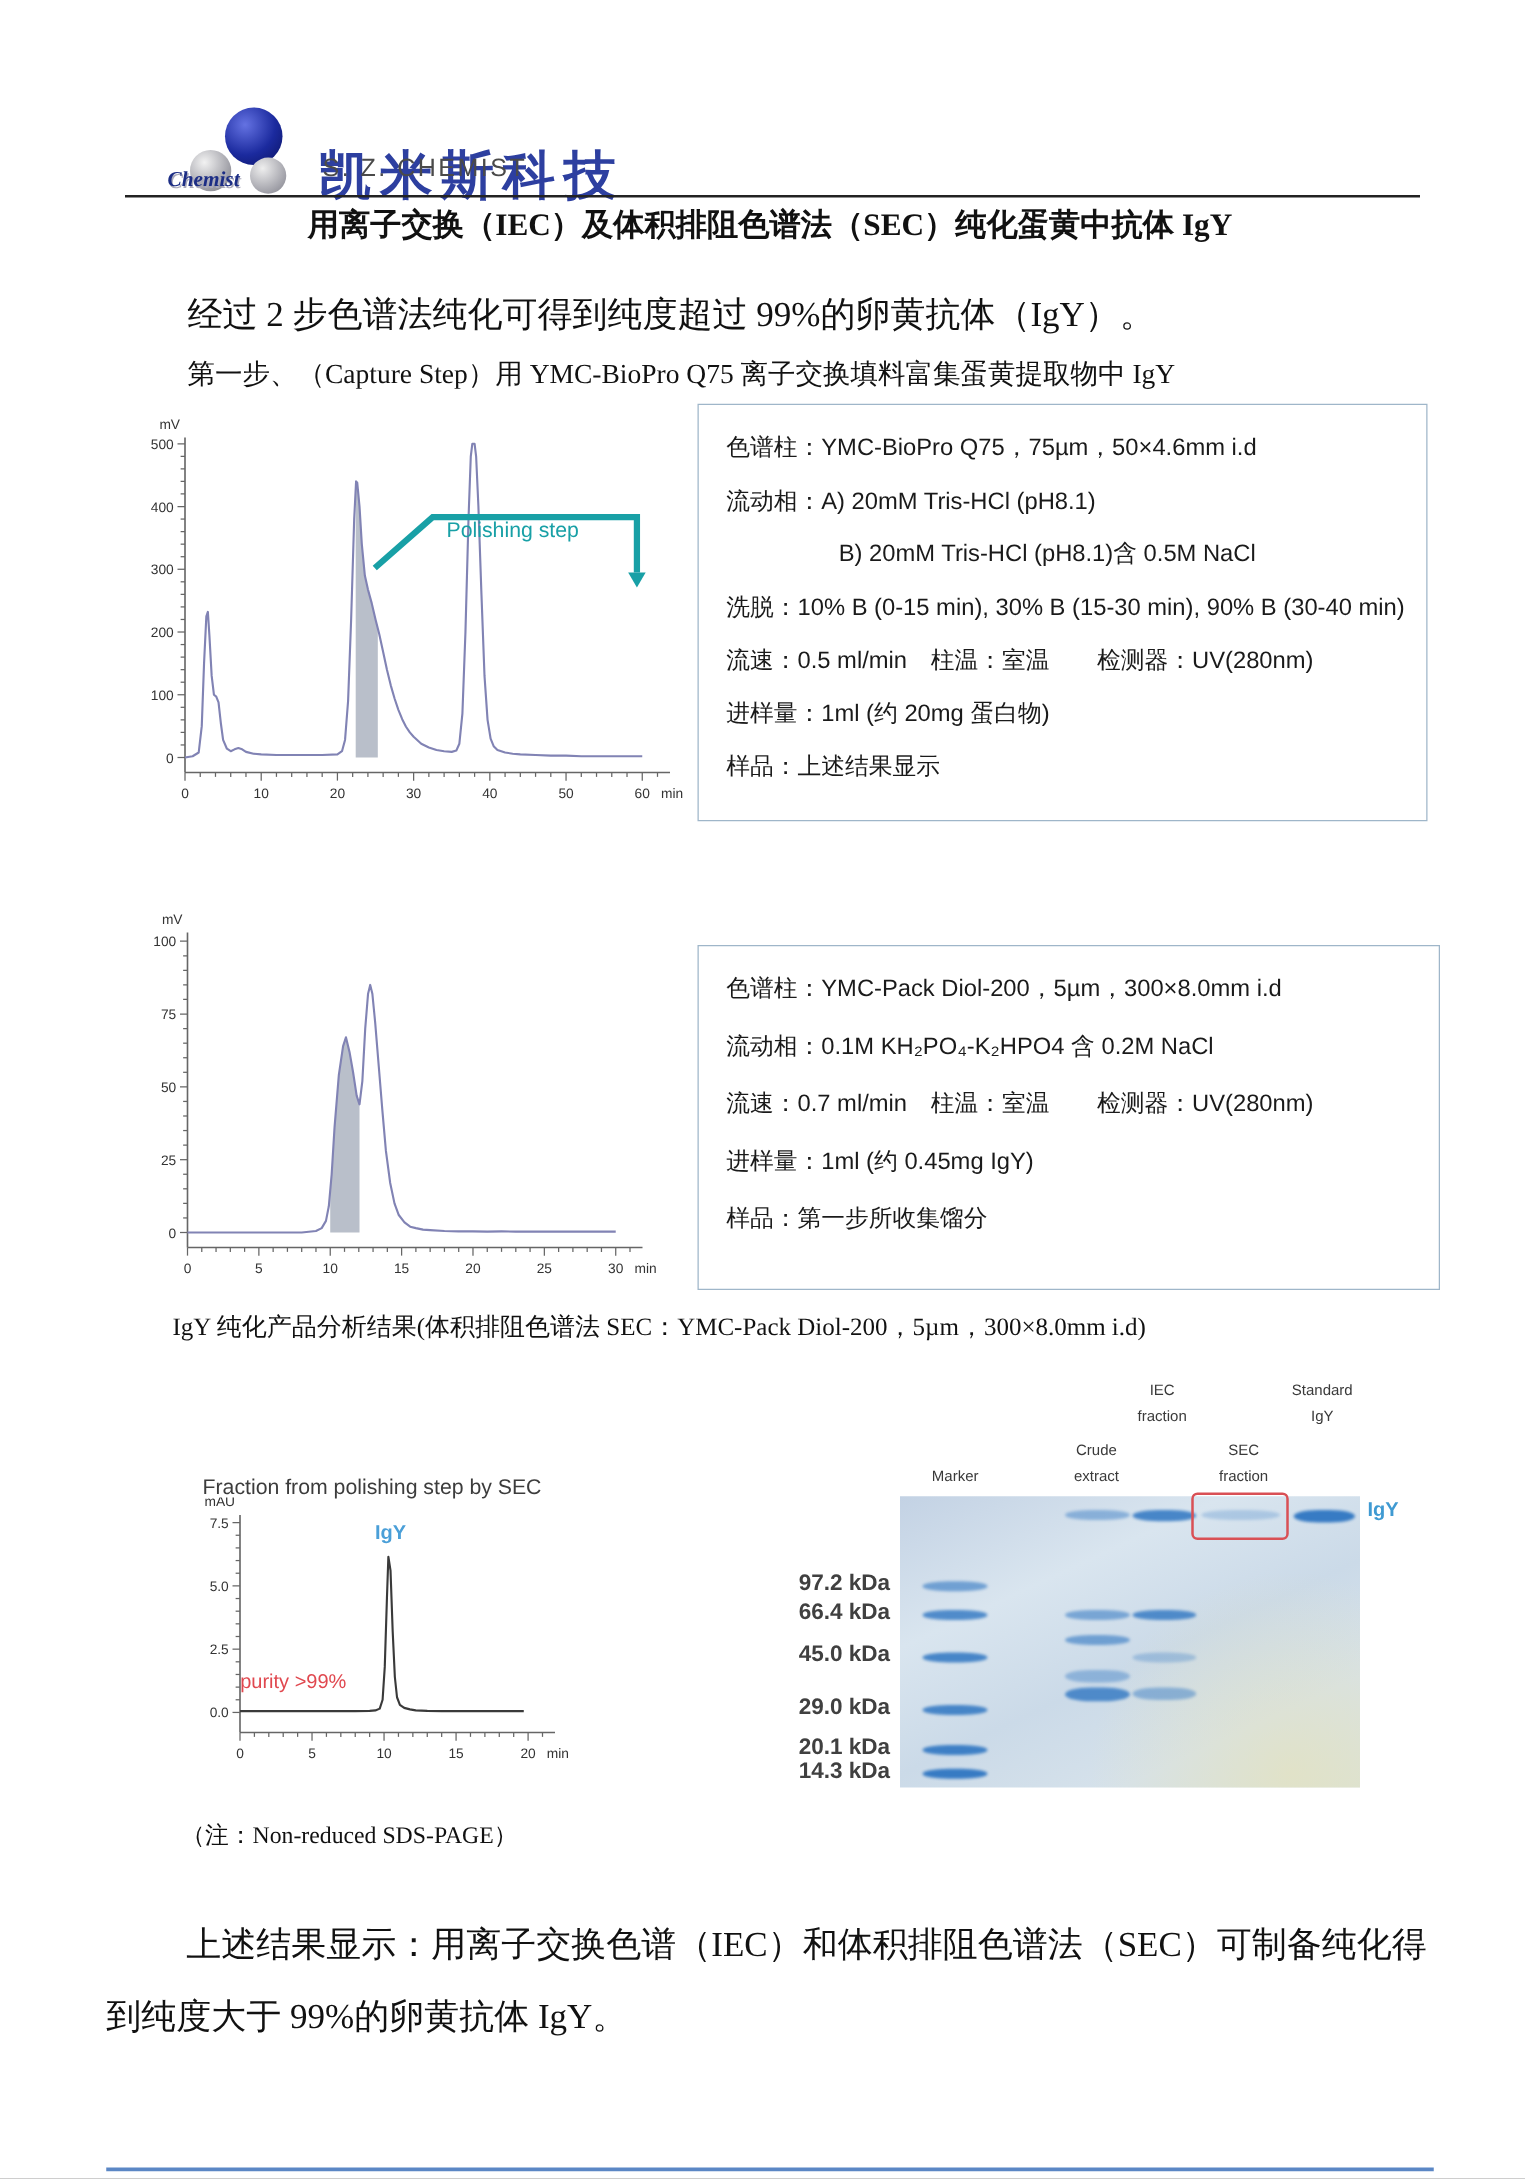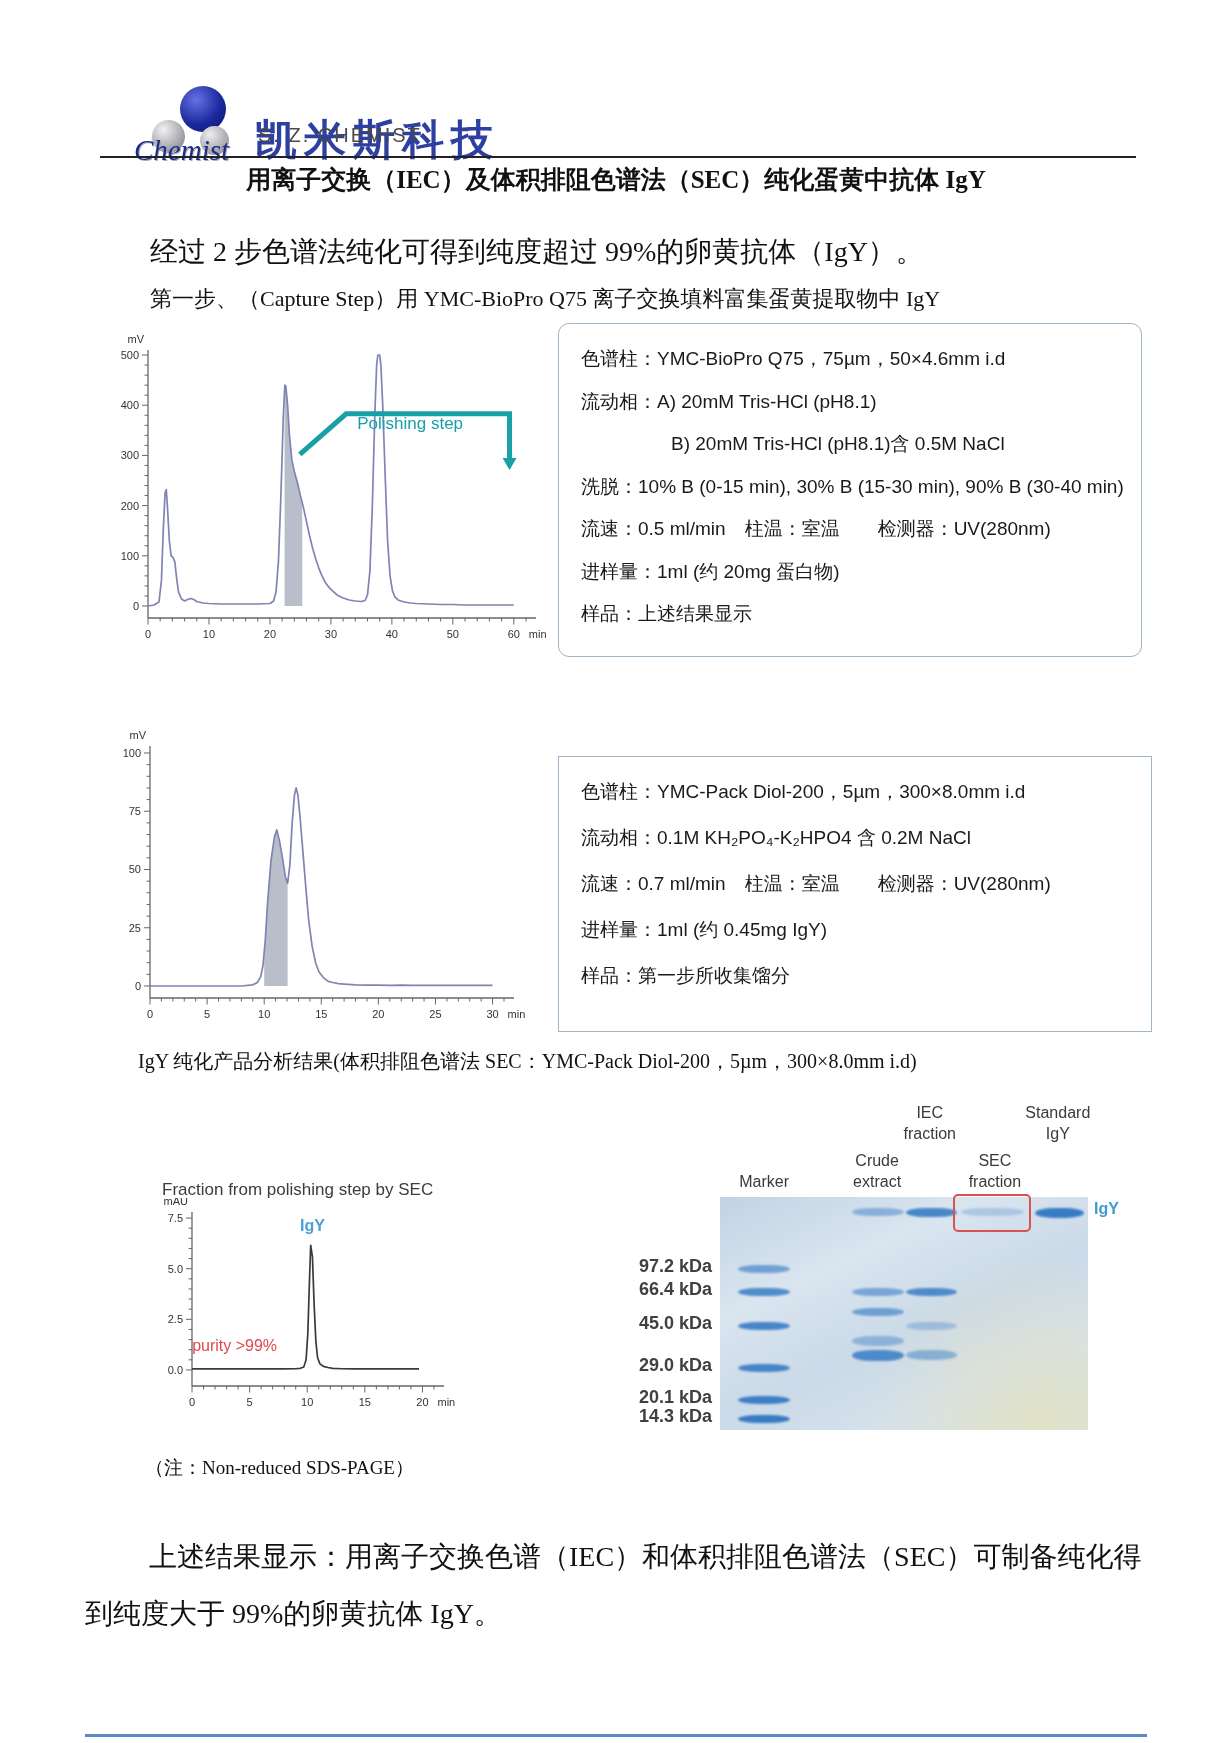--- a/index.html
+++ b/index.html
@@ -4,22 +4,22 @@
 <style>
   html,body{margin:0;padding:0;background:#888;}
   #page{position:relative;width:1232px;height:1743px;background:#fff;margin:0 auto;overflow:hidden;
         font-family:"Liberation Serif","DejaVu Serif",serif;color:#111;}
   .abs{position:absolute;}
   
   .sphere{position:absolute;border-radius:50%;}
   .sphere-big{width:46px;height:46px;left:42px;top:4px;background:radial-gradient(circle at 35% 30%,#6472e2,#1b2a9e 55%,#0a1260);}
   .sphere-g1{width:33px;height:33px;left:14px;top:38px;background:radial-gradient(circle at 35% 30%,#f2f2f2,#9a9aa2 70%,#777);}
   .sphere-g2{width:29px;height:29px;left:62px;top:44px;background:radial-gradient(circle at 35% 30%,#eee,#a0a0a8 70%,#808088);}
-  .logo-script{position:absolute;left:-4px;top:52px;font-family:"Liberation Serif",serif;font-style:italic;font-weight:normal;
-               font-size:29px;color:#1c2d85;text-shadow:1px 1px 0 #aab;}
+  .logo-script{position:absolute;left:-4px;top:52px;font-family:"Liberation Serif",serif;font-style:italic;font-weight:bold;
+               font-size:17px;color:#1c2d85;text-shadow:1px 1px 0 #aab;}
   .brand-cn{position:absolute;left:255px;top:84px;font-size:42px;font-weight:bold;color:#2d3fa0;letter-spacing:7px;margin-top:28px;}
   .brand-en{position:absolute;left:258px;top:124px;font-family:"Liberation Sans","DejaVu Sans",sans-serif;
             font-size:20px;color:#4a4a4a;letter-spacing:2px;}
   .hrule{position:absolute;left:100px;top:156px;width:1036px;height:0;border-top:2px solid #222;}
   
   .title{position:absolute;left:0;top:163px;width:1232px;text-align:center;font-size:25px;font-weight:bold;}
   .para{font-size:28px;}
   .heading{font-size:22px;}
   .spec-box{position:absolute;border:1px solid #9fb6c9;background:#fff;
             font-family:"Liberation Sans","DejaVu Sans",sans-serif;font-size:19px;color:#1a1a1a;}
@@ -27,21 +27,21 @@
   .spec-box .ln.ind{padding-left:112px;}
   .tick{font-family:"Liberation Sans","DejaVu Sans",sans-serif;font-size:11px;fill:#333;}
   .fig-title{position:absolute;font-family:"Liberation Sans","DejaVu Sans",sans-serif;font-size:17px;color:#3c3c3c;text-align:right;}
   
   #gel{position:absolute;left:720px;top:1197px;width:368px;height:233px;
        background:radial-gradient(circle at 85% 95%,rgba(232,226,178,.55),rgba(232,226,178,0) 42%),
                   linear-gradient(155deg,#c3d2e4 0%,#d9e5ef 30%,#cbdae8 55%,#d6e2eb 78%,#d9e2dd 100%);}
   .band{position:absolute;background:#2f76c2;border-radius:40%/50%;filter:blur(1.1px);}
   .lane-label{position:absolute;width:116px;height:48px;display:flex;flex-direction:column;justify-content:flex-end;
               align-items:center;text-align:center;font-family:"Liberation Sans","DejaVu Sans",sans-serif;
-              font-size:16px;line-height:21px;color:#3a3a3a;}
+              font-size:12px;line-height:21px;color:#3a3a3a;}
   .kda{position:absolute;width:150px;text-align:right;font-family:"Liberation Sans","DejaVu Sans",sans-serif;
        font-size:18px;font-weight:600;color:#404040;}
   #gel-highlight{position:absolute;left:953px;top:1194px;width:74px;height:34px;border:2.5px solid #d95055;border-radius:5px;}
   #igy-band-label{position:absolute;left:1094px;top:1200px;font-family:"Liberation Sans","DejaVu Sans",sans-serif;
                   font-size:16px;font-weight:bold;color:#3f9ad2;}
   .footer-line{position:absolute;left:85px;top:1734px;width:1062px;border-top:3px solid #5b87c5;}
 </style>
 </head>
 <body>
 
@@ -136,21 +136,21 @@
       <text x="287.8709677419355" y="312" text-anchor="middle" class="tick">40</text>
       <text x="348.83870967741933" y="312" text-anchor="middle" class="tick">50</text>
       <text x="409.80645161290323" y="312" text-anchor="middle" class="tick">60</text>
       <text x="424.80645161290323" y="312" text-anchor="start" class="tick">min</text>
       <text x="40" y="17" text-anchor="end" class="tick">mV</text>
       <path d="M44,280 L50.096774193548384,278.99607843137255 L54.9741935483871,275.9843137254902 L57.41290322580645,254.90196078431373 L59.24193548387097,204.70588235294116 L61.07096774193548,167.05882352941177 L62.29032258064516,163.5450980392157 L63.50967741935484,182.11764705882354 L65.33870967741936,214.7450980392157 L67.16774193548387,229.80392156862746 L68.99677419354839,231.30980392156863 L70.8258064516129,235.82745098039214 L72.65483870967742,252.39215686274508 L74.48387096774194,265.9450980392157 L77.53225806451613,272.97254901960787 L80.58064516129032,274.98039215686276 L83.62903225806451,273.4745098039216 L86.67741935483872,272.47058823529414 L89.7258064516129,273.4745098039216 L92.7741935483871,275.4823529411765 L98.87096774193549,276.98823529411766 L104.96774193548387,277.4901960784314 L117.16129032258064,277.9921568627451 L129.35483870967744,277.9921568627451 L141.5483870967742,277.9921568627451 L153.74193548387098,277.9921568627451 L165.93548387096774,277.4901960784314 L169.59354838709677,274.98039215686276 L172.03225806451613,265.9450980392157 L174.47096774193548,234.8235294117647 L176.90967741935484,169.5686274509804 L179.3483870967742,89.25490196078431 L180.87258064516126,59.13725490196077 L181.78709677419357,60.14117647058825 L183.61612903225804,79.2156862745098 L185.44516129032257,109.33333333333334 L187.88387096774196,134.4313725490196 L190.32258064516128,145.47450980392156 L193.3709677419355,156.5176470588235 L196.41935483870967,169.5686274509804 L199.46774193548387,181.6156862745098 L202.51612903225808,195.67058823529413 L205.56451612903226,209.72549019607843 L208.61290322580646,222.27450980392157 L211.66129032258064,232.8156862745098 L214.70967741935485,241.85098039215686 L217.75806451612902,249.38039215686274 L220.8064516129032,255.40392156862745 L223.85483870967744,259.921568627451 L226.90322580645162,263.43529411764706 L233,268.956862745098 L239.09677419354838,271.9686274509804 L245.19354838709677,273.9764705882353 L251.29032258064515,274.98039215686276 L257.38709677419354,275.4823529411765 L261.0451612903226,274.47843137254904 L263.48387096774195,268.956862745098 L265.92258064516125,244.86274509803923 L268.36129032258066,179.60784313725492 L270.80000000000007,89.25490196078431 L272.6290322580645,39.05882352941177 L273.8483870967742,29.019607843137265 L275.6774193548387,29.019607843137265 L276.8967741935484,39.05882352941177 L278.7258064516129,79.2156862745098 L281.1645161290323,149.49019607843138 L283.6032258064516,214.7450980392157 L286.041935483871,249.88235294117646 L288.48064516129034,264.94117647058823 L290.91935483870964,270.9647058823529 L293.9677419354839,273.9764705882353 L300.06451612903226,275.9843137254902 L306.16129032258067,276.98823529411766 L312.258064516129,277.4901960784314 L324.4516129032258,277.9921568627451 L336.64516129032256,278.49411764705883 L348.83870967741933,278.49411764705883 L361.03225806451616,278.99607843137255 L379.3225806451613,278.99607843137255 L397.6129032258064,278.99607843137255 L409.80645161290323,278.99607843137255 " fill="none" stroke="#8183b4" stroke-width="1.7" stroke-linejoin="round"></path>
       <path d="M195.80967741935484,128.4078431372549 L242.14516129032256,87.74901960784314 L405.5387096774193,87.74901960784314 L405.5387096774193,131.92156862745097 " fill="none" stroke="#18a0a6" stroke-width="5" stroke-linejoin="miter"></path>
       <polygon points="398.5387096774193,131.92156862745097 412.5387096774193,131.92156862745097 405.5387096774193,143.92156862745097" fill="#18a0a6"></polygon>
       <text x="306.16129032258067" y="103.30980392156863" text-anchor="middle" fill="#18a0a6" style="font-size:17px;font-family:&quot;Liberation Sans&quot;,&quot;DejaVu Sans&quot;,sans-serif">Polishing step</text>
     </svg>
-  <div class="spec-box" id="box-1" style="left:558px;top:323px;width:582px;height:318px;padding-top:14px;line-height:42.5px;border-radius:11px;">
+  <div class="spec-box" id="box-1" style="left:558px;top:323px;width:582px;height:318px;padding-top:14px;line-height:42.5px;">
       <div class="ln">色谱柱：YMC-BioPro Q75，75µm，50×4.6mm i.d</div>
       <div class="ln">流动相：A) 20mM Tris-HCl (pH8.1)</div>
       <div class="ln ind">B) 20mM Tris-HCl (pH8.1)含 0.5M NaCl</div>
       <div class="ln">洗脱：10% B (0-15 min), 30% B (15-30 min), 90% B (30-40 min)</div>
       <div class="ln">流速：0.5 ml/min　柱温：室温　　检测器：UV(280nm)</div>
       <div class="ln">进样量：1ml (约 20mg 蛋白物)</div>
       <div class="ln">样品：上述结果显示</div>
     </div>
 
 

